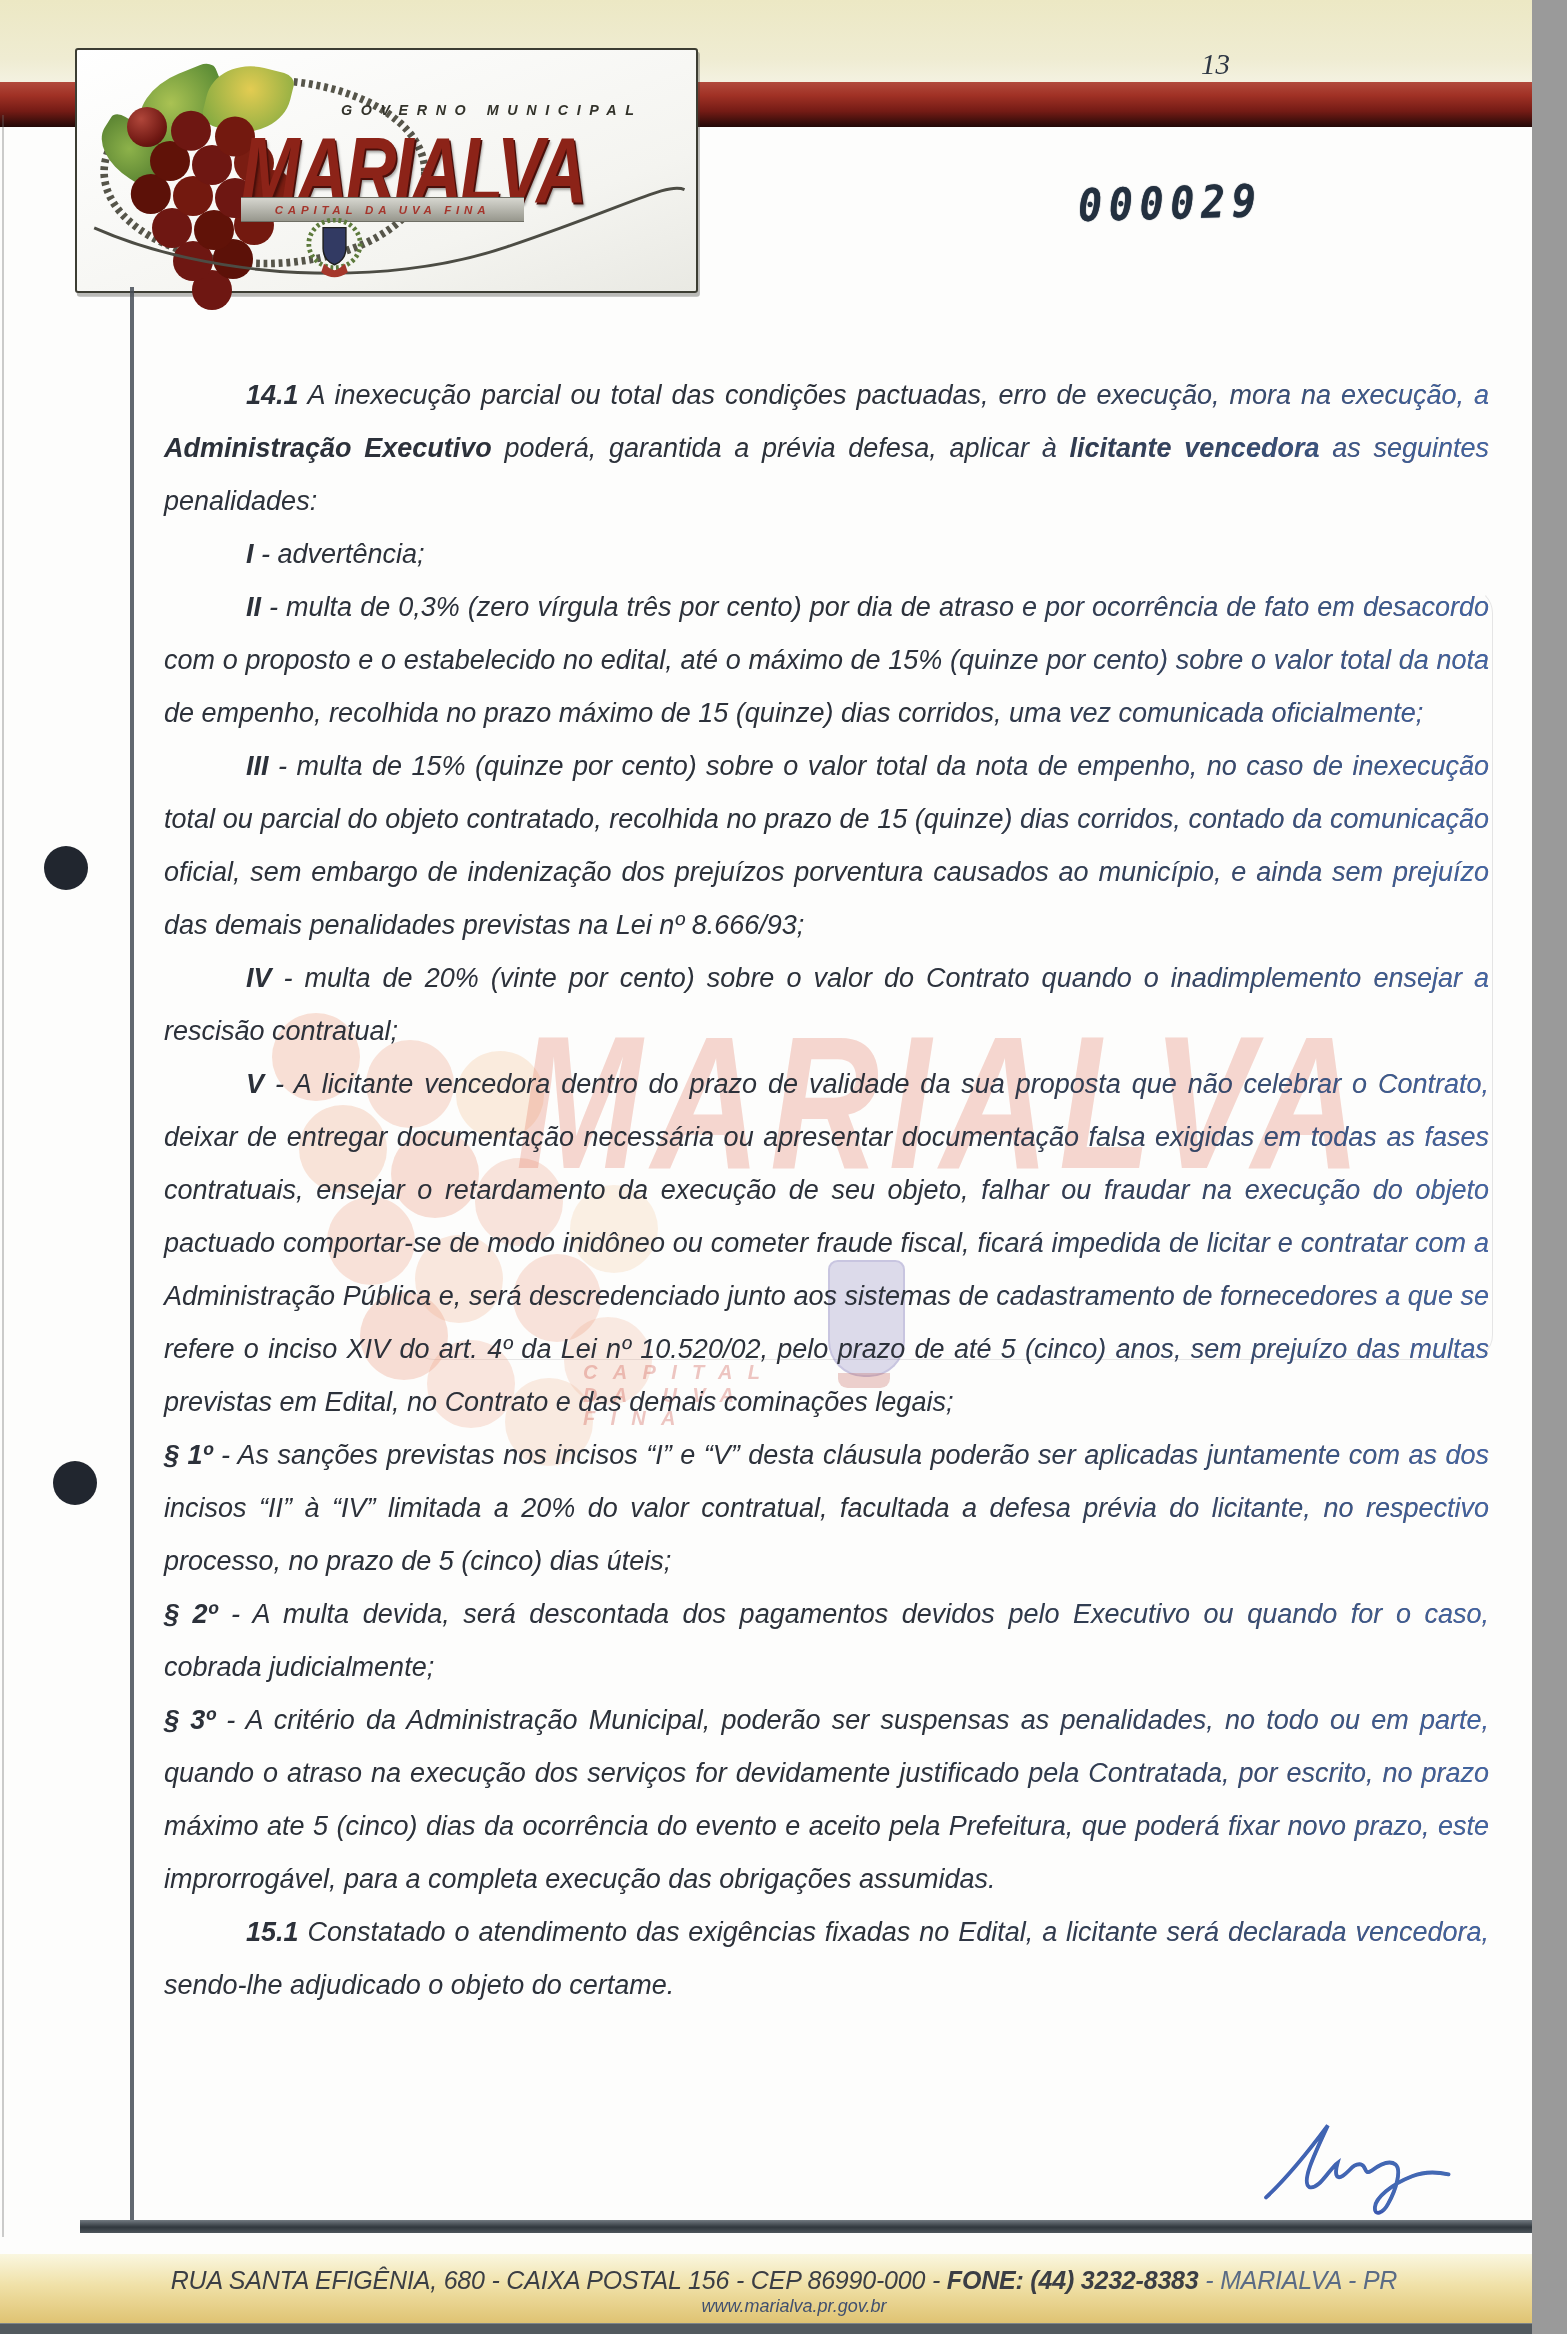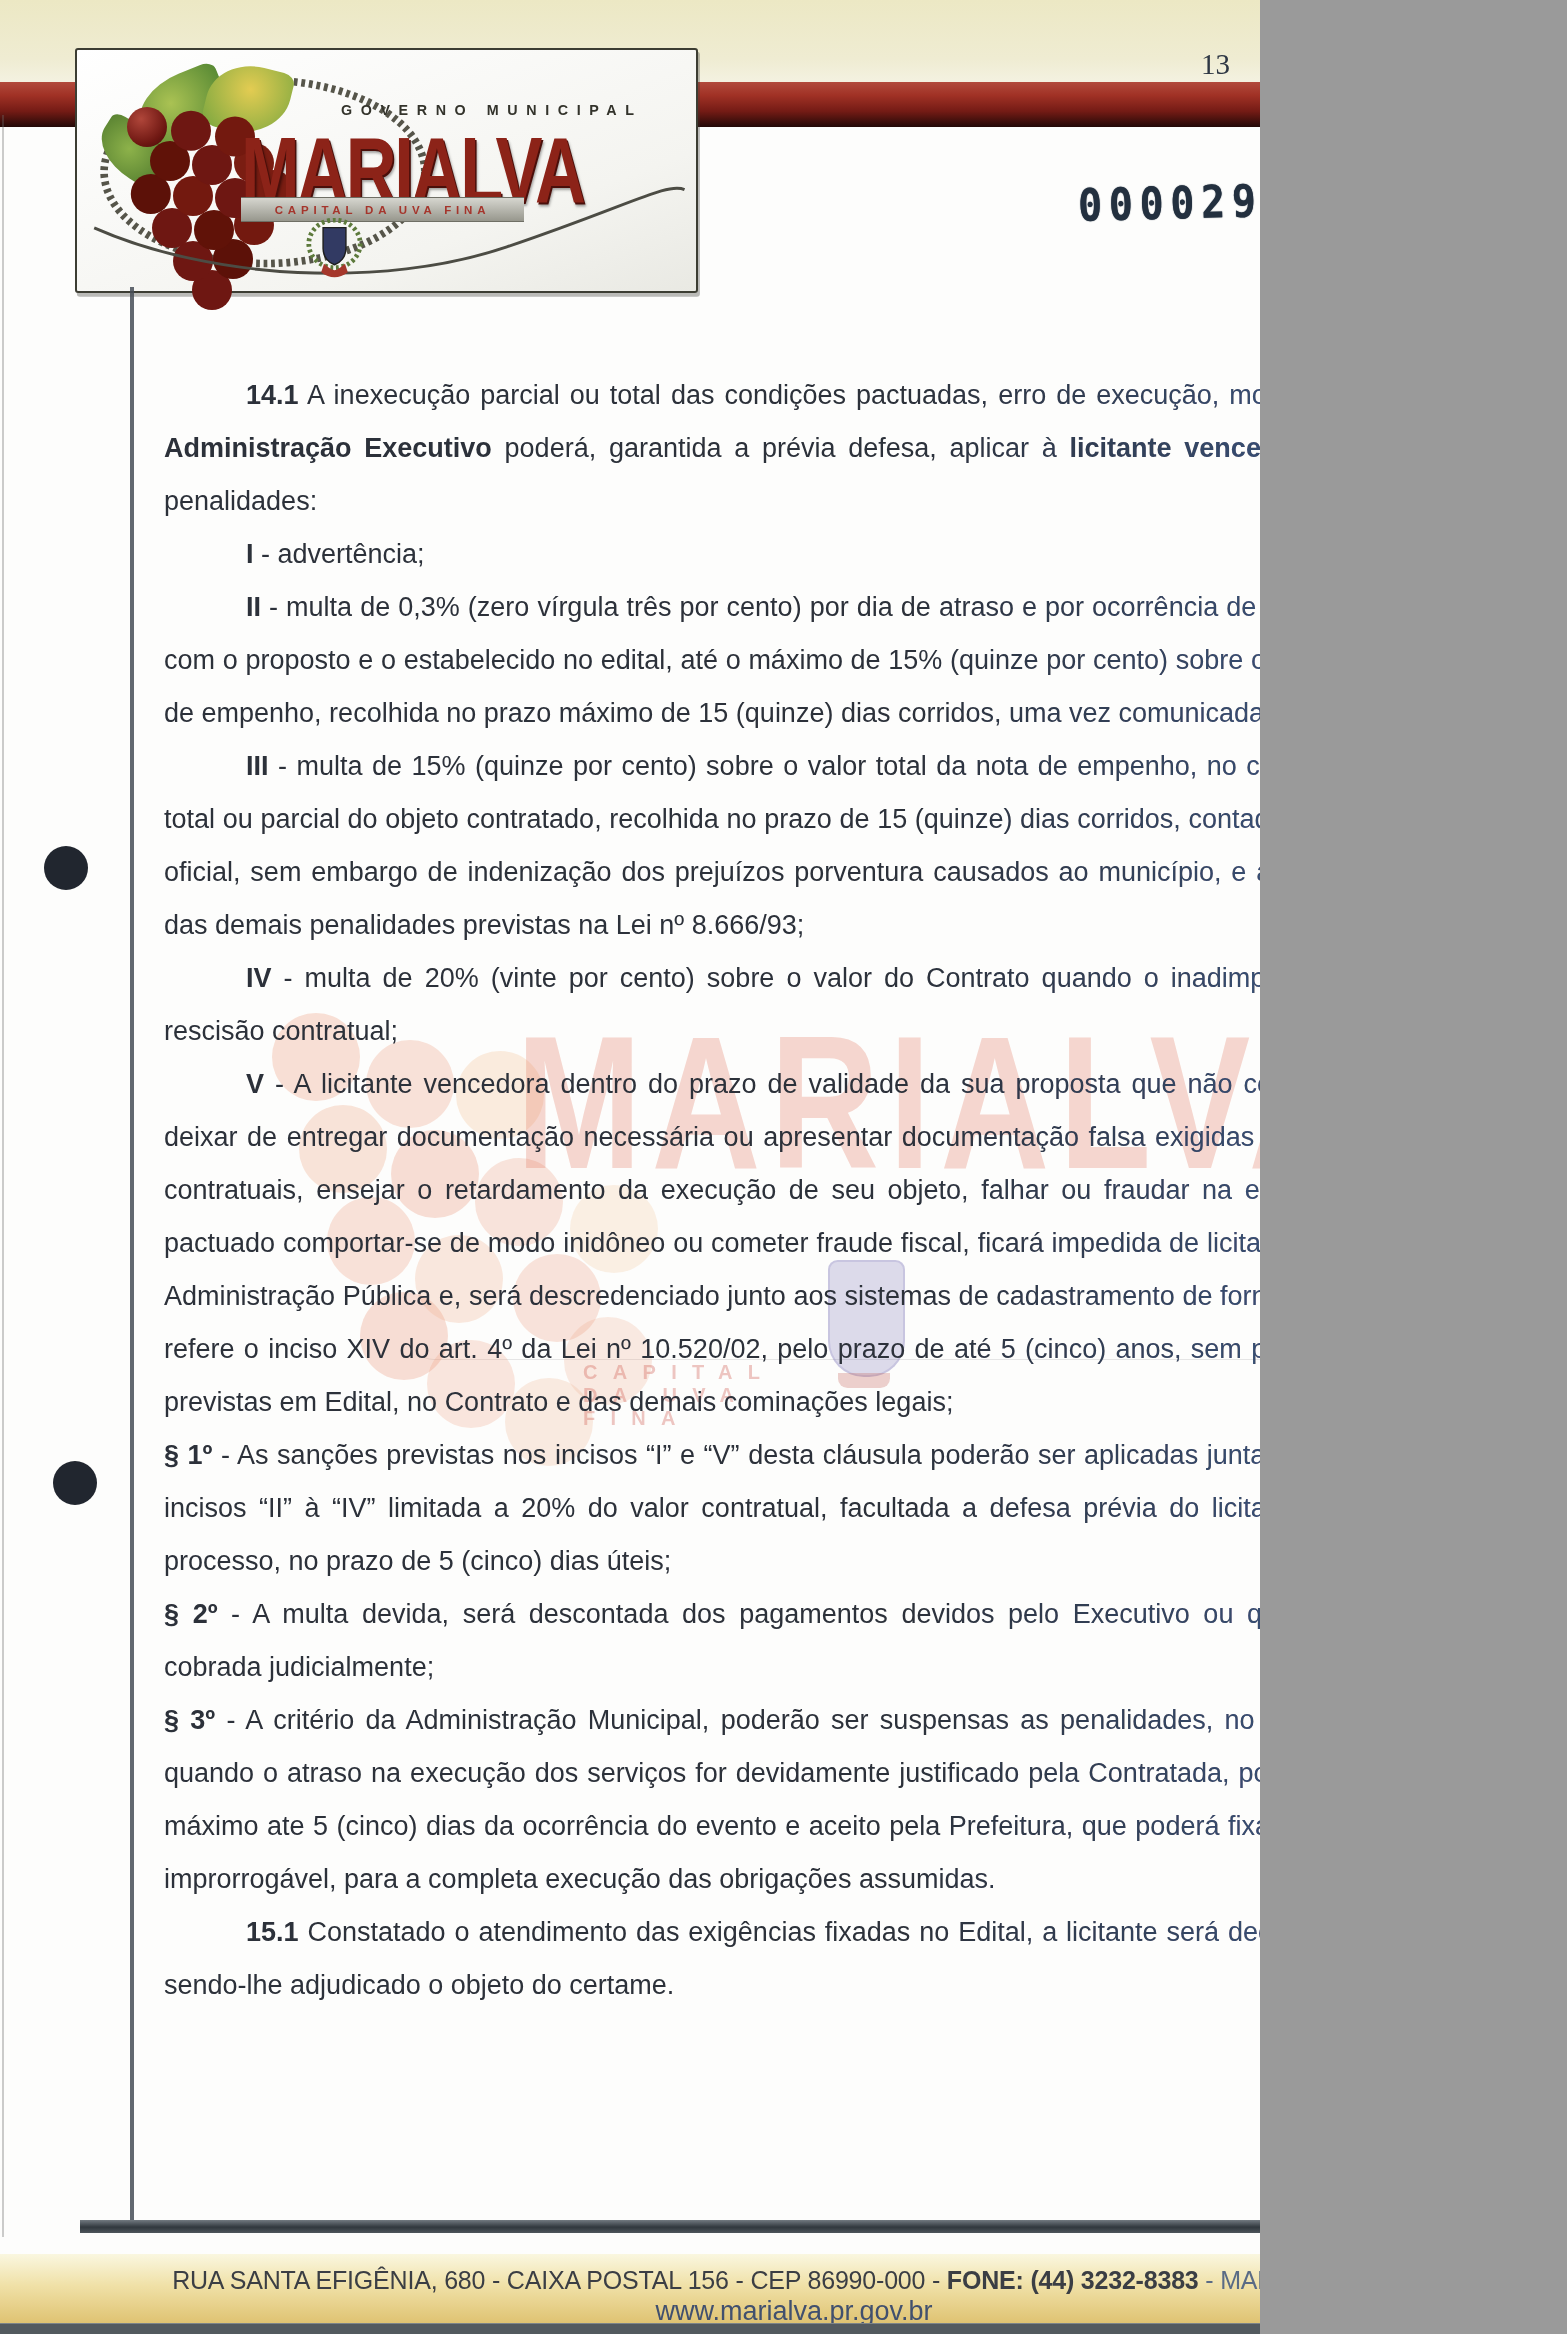--- a/index.html
+++ b/index.html
@@ -1,17 +1,17 @@
 <!DOCTYPE html>
 <html><head>
 <meta charset="utf-8">
 <style>
   html,body{margin:0;padding:0;background:#9a9a9a;}
-  #canvas{position:relative;width:1260px;height:2334px;background:#fdfdfc;overflow:hidden;
-          font-family:"Liberation Sans",sans-serif;color:#2c313a;}
+  #canvas{position:relative;width:1532px;height:2334px;background:#fdfdfc;overflow:hidden;
+          font-family:"Liberation Sans",sans-serif;color:#2c313a;font-style:italic;}
 
   
   .top-cream{position:absolute;left:0;top:0;width:1568px;height:84px;
              background:linear-gradient(180deg,#ece8c4 0%,#efecd2 70%,#f4f2e2 100%);z-index:1;}
   .red-band{position:absolute;left:0;top:82px;width:1568px;height:45px;z-index:2;
             background:linear-gradient(180deg,#b24a3c 0%,#a03125 30%,#741b15 65%,#230907 100%);}
   .page-number{position:absolute;left:1201px;top:48px;width:57px;z-index:4;
                font-family:"Liberation Serif",serif;font-size:29px;color:#2e3744;}
   .stamp{position:absolute;left:1078px;top:180px;z-index:4;
          font-family:"DejaVu Sans Mono",monospace;font-weight:bold;font-size:40px;
@@ -107,21 +107,21 @@
 
   
   .signature{position:absolute;left:1256px;top:2111px;z-index:5;transform:rotate(-6deg);}
 
   
   .footer-band{position:absolute;left:0;top:2254px;width:1568px;height:69px;z-index:2;
                background:linear-gradient(180deg,#faf7e0 0%,#f0e1a8 45%,#dfc372 100%);
                text-align:center;}
   .footer-address{margin-top:11.5px;font-size:25px;color:#3b3e44;letter-spacing:-0.2px;}
   .footer-address .muted{color:#5a6b85;}
-  .footer-website{margin-top:1.9px;font-size:27px;color:#41506e;padding-left:20px;}
+  .footer-website{margin-top:1.9px;font-size:18px;color:#41506e;padding-left:20px;}
   .bottom-strip{position:absolute;left:0;top:2323px;width:1568px;height:11.5px;
                 background:#535a5f;border-top:1px solid #7d8488;z-index:2;}
 </style>
 </head>
 <body>
 
 <div id="canvas">
 
   <div class="top-cream"></div>
   <div class="red-band"></div>

